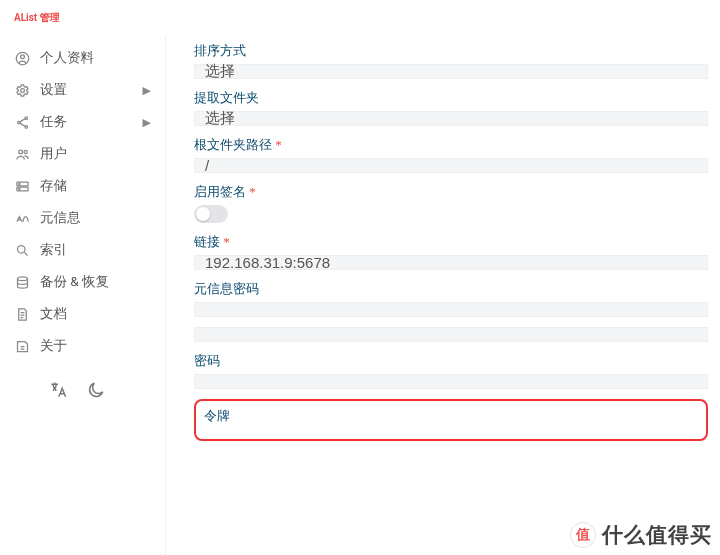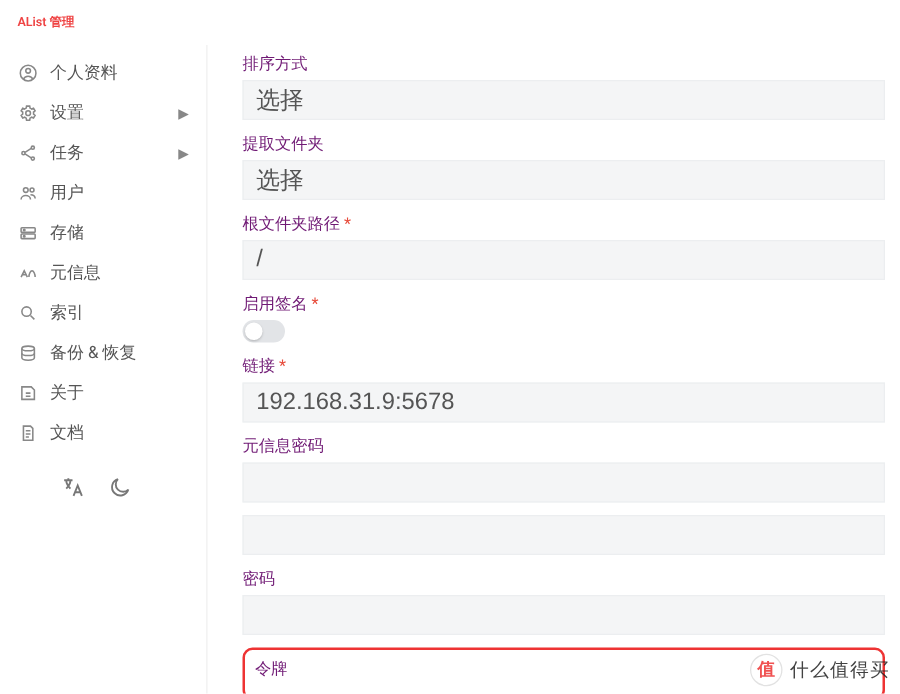--- a/index.html
+++ b/index.html
@@ -9,29 +9,29 @@
 .layout { display: flex; height: calc(555px - 36px); justify-content: center; }
 .sidebar { width: 166px; padding: 6px 0; border-right: 1px solid #f0f0f0; }
 .sidebar-item { display: flex; align-items: center; height: 32px; padding: 0 14px; color: #555; cursor: pointer; font-size: 13.5px; position: relative; }
 .sidebar-item .icon { width: 16px; height: 16px; margin-right: 10px; display: inline-flex; align-items: center; justify-content: center; color: #888; }
 .sidebar-item .icon svg { width: 15px; height: 15px; }
 .sidebar-item .chev { position: absolute; right: 14px; color: #888; font-size: 11px; }
 .sidebar-footer { display: flex; gap: 18px; padding: 18px 0 0 48px; color: #777; }
 .sidebar-footer .ficon { width: 20px; height: 20px; cursor: pointer; }
 .main { flex: 1; padding: 6px 12px 0 28px; overflow: hidden; }
 .field { margin-bottom: 10px; }
-.label { font-size: 13px; color: #701a75; margin-bottom: 4px; display: block; }
+.label { font-size: 13px; color: #0c4a6e; margin-bottom: 4px; display: block; font-family: Liberation Serif, serif; }
 .req::after { content: " *"; color: #e74c3c; }
-.input { width: 100%; height: 32px; background: #f4f5f6; border: 1px solid #eceef0; border-radius: 0; padding: 0 10px; font-size: 19px; color: #555; display: flex; align-items: center; outline: none; }
+.input { width: 100%; height: 15px; background: #f4f5f6; border: 1px solid #eceef0; border-radius: 0; padding: 0 10px; font-size: 15px; color: #555; display: flex; align-items: center; outline: none; }
 .toggle { width: 34px; height: 18px; border-radius: 10px; background: #e2e4e7; position: relative; cursor: pointer; }
 .toggle::after { content: ""; width: 14px; height: 14px; background: #fff; border-radius: 50%; position: absolute; top: 2px; left: 2px; box-shadow: 0 1px 2px rgba(0,0,0,0.2); }
 .token-box { border: 2.5px solid #e33; border-radius: 8px; padding: 6px 8px 10px 8px; margin-top: 4px; }
 .watermark { position: absolute; right: 8px; bottom: 6px; display: flex; align-items: center; gap: 6px; opacity: 0.85; }
 .wm-circle { width: 26px; height: 26px; border-radius: 50%; background: #fff; border: 1px solid #ddd; display: flex; align-items: center; justify-content: center; color: #e33; font-weight: 700; font-size: 14px; }
-.wm-text { font-size: 15px; font-weight: 400; color: #222; letter-spacing: 1px; }
+.wm-text { font-size: 21px; font-weight: 700; color: #222; letter-spacing: 1px; }
 </style>
 </head>
 <body>
 
 <div class="header">
   <span class="header-title">AList 管理</span>
 </div>
 
 <div class="layout">
   <div class="sidebar">
@@ -121,35 +121,35 @@
             <path d="M4 6v12c0 1.7 3.6 3 8 3s8-1.3 8-3V6"></path>
             <path d="M4 12c0 1.7 3.6 3 8 3s8-1.3 8-3"></path>
           </svg>
         </span>
       <span>备份 &amp; 恢复</span>
     </div>
 
     <div class="sidebar-item">
       <span class="icon">
           <svg viewBox="0 0 24 24" fill="none" stroke="currentColor" stroke-width="2">
+            <path d="M6 3h9l3 3v15H6z"></path>
+            <path d="M9 9h6M9 13h6M9 17h4"></path>
+          </svg>
+        </span>
+      <span>文档</span>
+    </div>
+
+    <div class="sidebar-item">
+      <span class="icon">
+          <svg viewBox="0 0 24 24" fill="none" stroke="currentColor" stroke-width="2">
             <path d="M4 4h12l4 4v12H4z"></path>
             <path d="M9 12h6M9 16h6"></path>
           </svg>
         </span>
       <span>关于</span>
-    </div>
-
-    <div class="sidebar-item">
-      <span class="icon">
-          <svg viewBox="0 0 24 24" fill="none" stroke="currentColor" stroke-width="2">
-            <path d="M6 3h9l3 3v15H6z"></path>
-            <path d="M9 9h6M9 13h6M9 17h4"></path>
-          </svg>
-        </span>
-      <span>文档</span>
     </div>
 
 
     <div class="sidebar-footer">
       <span class="ficon"><svg viewBox="0 0 24 24" fill="none" stroke="currentColor" stroke-width="1.8">
             <path d="M4 5h8M8 3v2M6 5c0 4 4 8 4 8M10 5c0 4-4 8-4 8"></path>
             <path d="M13 20l4-10 4 10M14.5 16.5h5"></path>
           </svg></span>
       <span class="ficon"><svg viewBox="0 0 24 24" fill="none" stroke="currentColor" stroke-width="1.8">
             <path d="M20 14a8 8 0 1 1-10-10 6 6 0 0 0 10 10z"></path>

